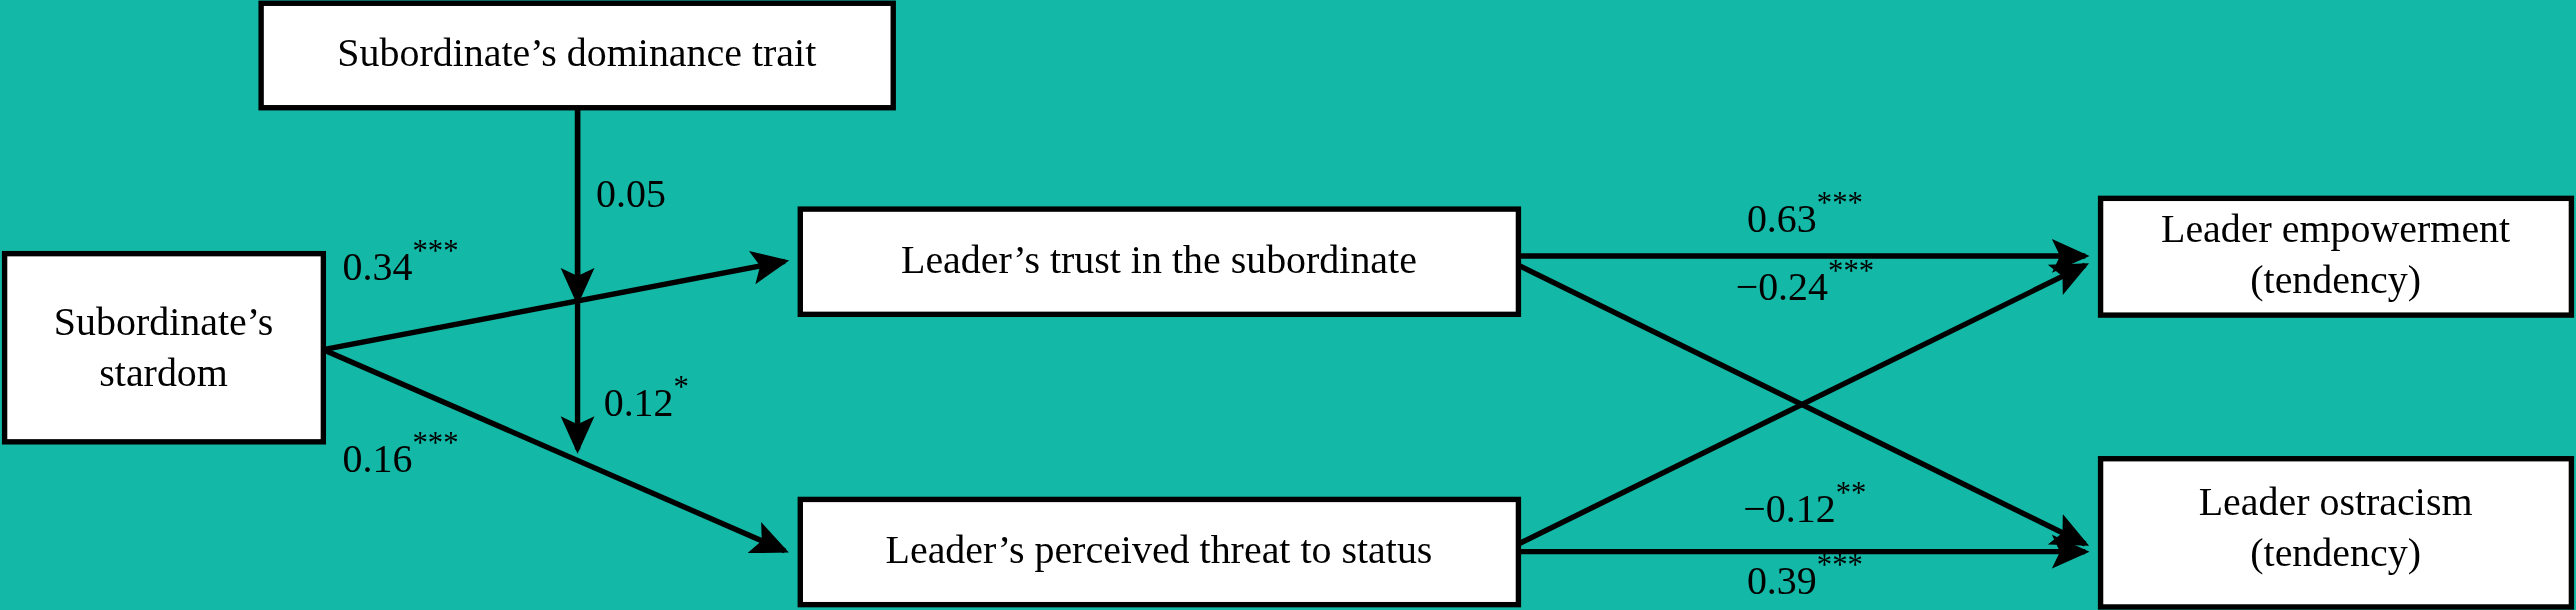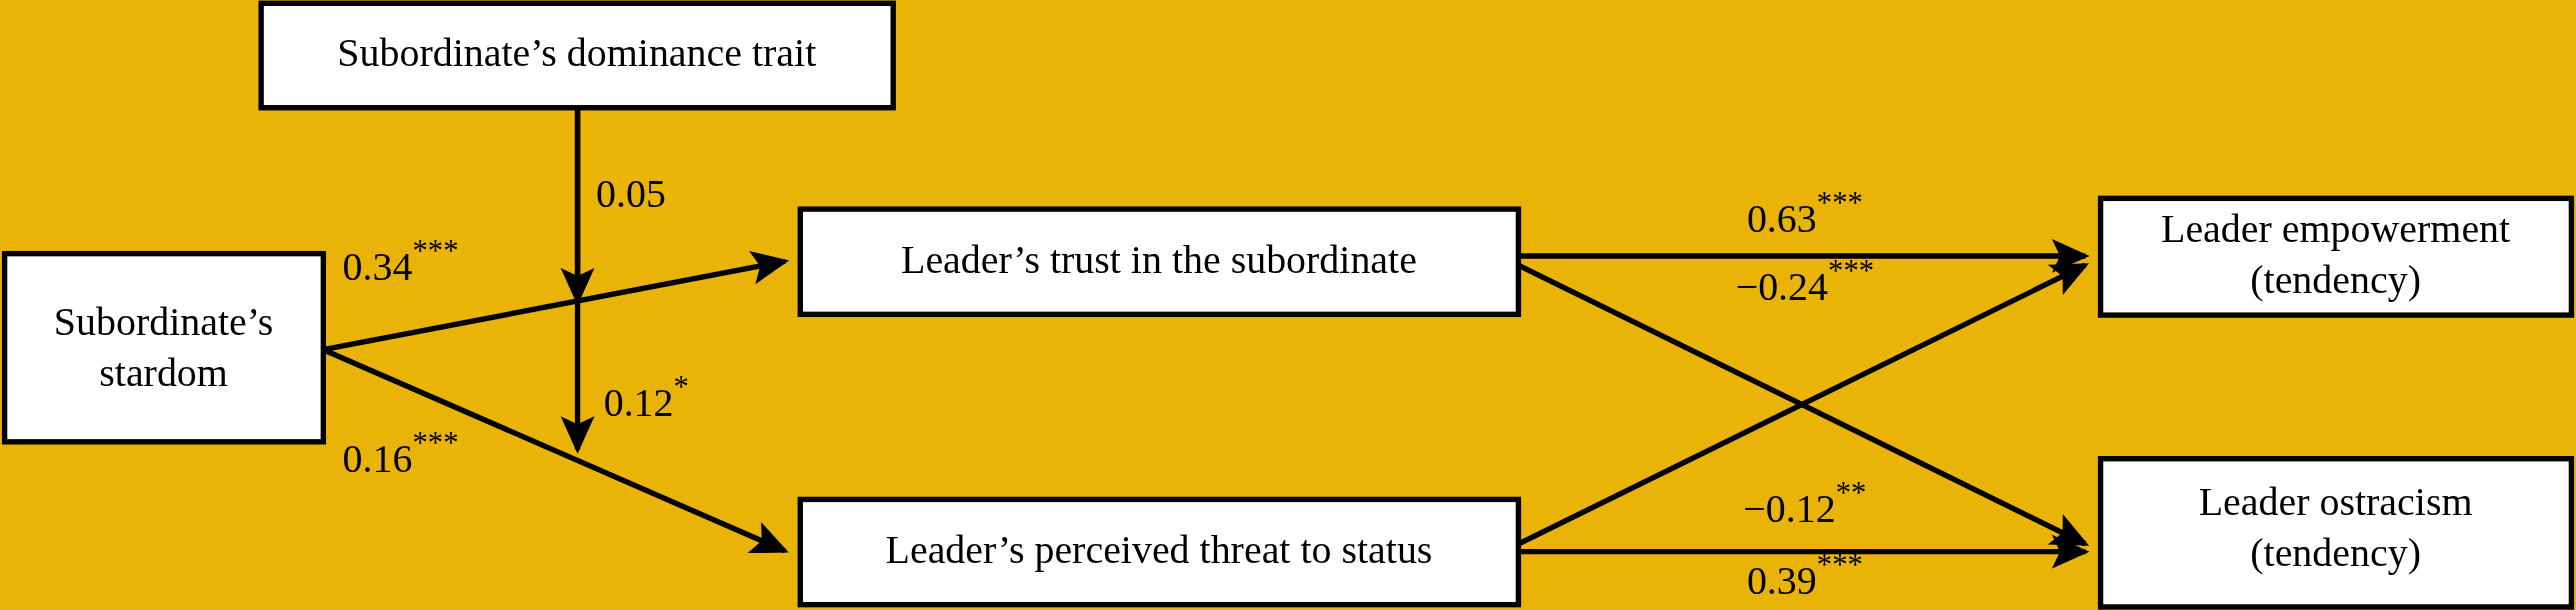--- a/index.html
+++ b/index.html
@@ -4,21 +4,21 @@
 <style>
   html, body {
     margin: 0;
     padding: 0;
     background: #ffffff;
   }
   #diagram-root {
     position: relative;
     width: 2576px;
     height: 611px;
-    background: #eab308;
+    background: #14b8a6;
     font-family: "Liberation Serif", "DejaVu Serif", serif;
   }
   svg#path-diagram {
     display: block;
     width: 2576px;
     height: 611px;
   }
   .node-box {
     fill: #ffffff;
     stroke: #000000;

